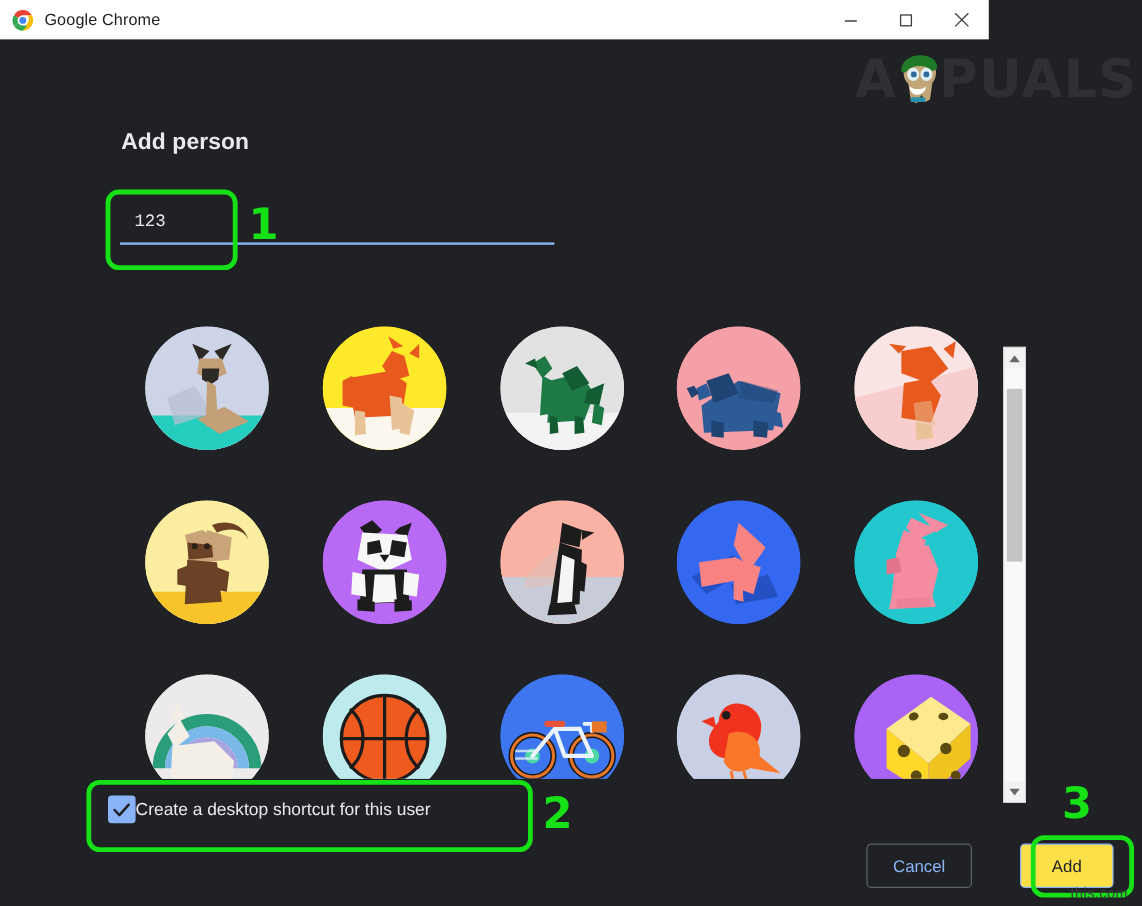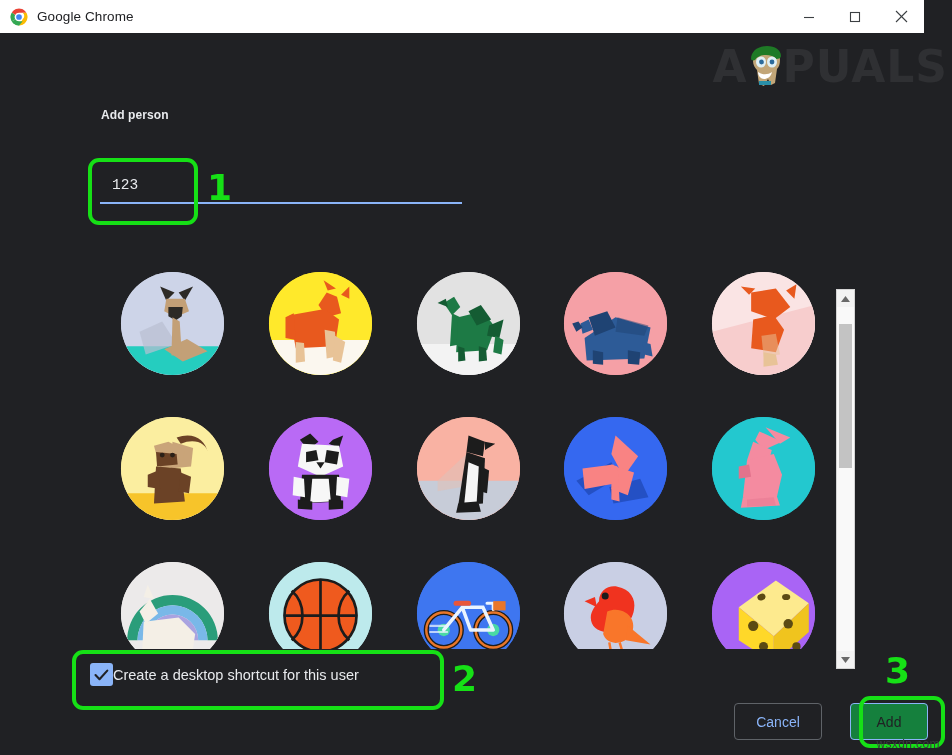--- a/index.html
+++ b/index.html
@@ -6,21 +6,21 @@
   html, body {
     width: 952px; height: 755px;
     overflow: hidden;
     font-family: "Liberation Sans", sans-serif;
     background: #202124;
   }
   .window { position: relative; width: 952px; height: 755px; background: #202124; }
 
   
   .titlebar {
-    position: absolute; top: 0; left: 0; width: 924px; height: 33px;
+    position: absolute; top: 0; left: 0; width: 824px; height: 33px;
     background: #ffffff;
     display: flex; align-items: center;
   }
   .chrome-logo {
     width: 18px; height: 18px; margin-left: 10px; margin-right: 9px;
     position: relative; border-radius: 50%; overflow: hidden; flex: none;
   }
   .title-text {
     font-size: 13.5px; color: #202124; letter-spacing: .1px;
   }
@@ -46,21 +46,21 @@
   .appuals .ap-a { margin-right: 2px; }
   .appuals .ap-face { position: relative; width: 40px; height: 44px; margin: 0 -3px 0 -4px; }
   .wsxdn {
     position: absolute; right: 12px; bottom: 4px;
     font-size: 12px; color: #3a3c3f; letter-spacing: .4px;
     font-family: "Liberation Sans", sans-serif;
   }
 
   .heading {
     position: absolute; left: 101px; top: 75px;
-    font-size: 12px; font-weight: 700; color: #e8eaed; letter-spacing: .1px;
+    font-size: 19px; font-weight: 700; color: #e8eaed; letter-spacing: .1px;
   }
 
   
   .name-field {
     position: absolute; left: 100px; top: 134px; width: 362px; height: 37px;
     border-bottom: 2px solid #8ab4f8;
     background: #202124;
     display: flex; align-items: center;
   }
   .name-field input {
@@ -136,22 +136,22 @@
   .btn {
     height: 37px; border-radius: 4px; font-size: 14px;
     display: flex; align-items: center; justify-content: center;
     font-family: "Liberation Sans", sans-serif; cursor: pointer;
   }
   .btn-cancel {
     min-width: 88px; padding: 0 18px; background: transparent;
     border: 1px solid #5f6368; color: #8ab4f8;
   }
   .btn-add {
-    min-width: 78px; padding: 0 18px; background: #15803d;
-    border: 1px solid #8ab4f8; color: #202124; margin-left: 28px;
+    min-width: 78px; padding: 0 18px; background: #fde047;
+    border: 1px solid #8ab4f8; color: #202124; margin-left: 40px;
   }
 </style>
 </head>
 <body>
 
 <div class="window">
 
   <div class="titlebar">
     <div class="chrome-logo">
       <svg width="18" height="18" viewBox="0 0 48 48">
@@ -477,15 +477,15 @@
     <div class="anno-box" style="left:72px; top:617px; width:372px; height:60px;"></div>
     <div class="anno-num" style="left:452px; top:628px; font-size:36px;">2</div>
 
     <div class="btn-row">
       <div class="btn btn-cancel">Cancel</div>
       <div class="btn btn-add">Add</div>
     </div>
     <div class="anno-box" style="left:859px; top:663px; width:86px; height:52px;"></div>
     <div class="anno-num" style="left:885px; top:620px; font-size:36px;">3</div>
 
-    <div class="wsxdn">wsxdn.com</div>
+    <div class="wsxdn">this.com</div>
   </div>
 </div>
 
 </body></html>

